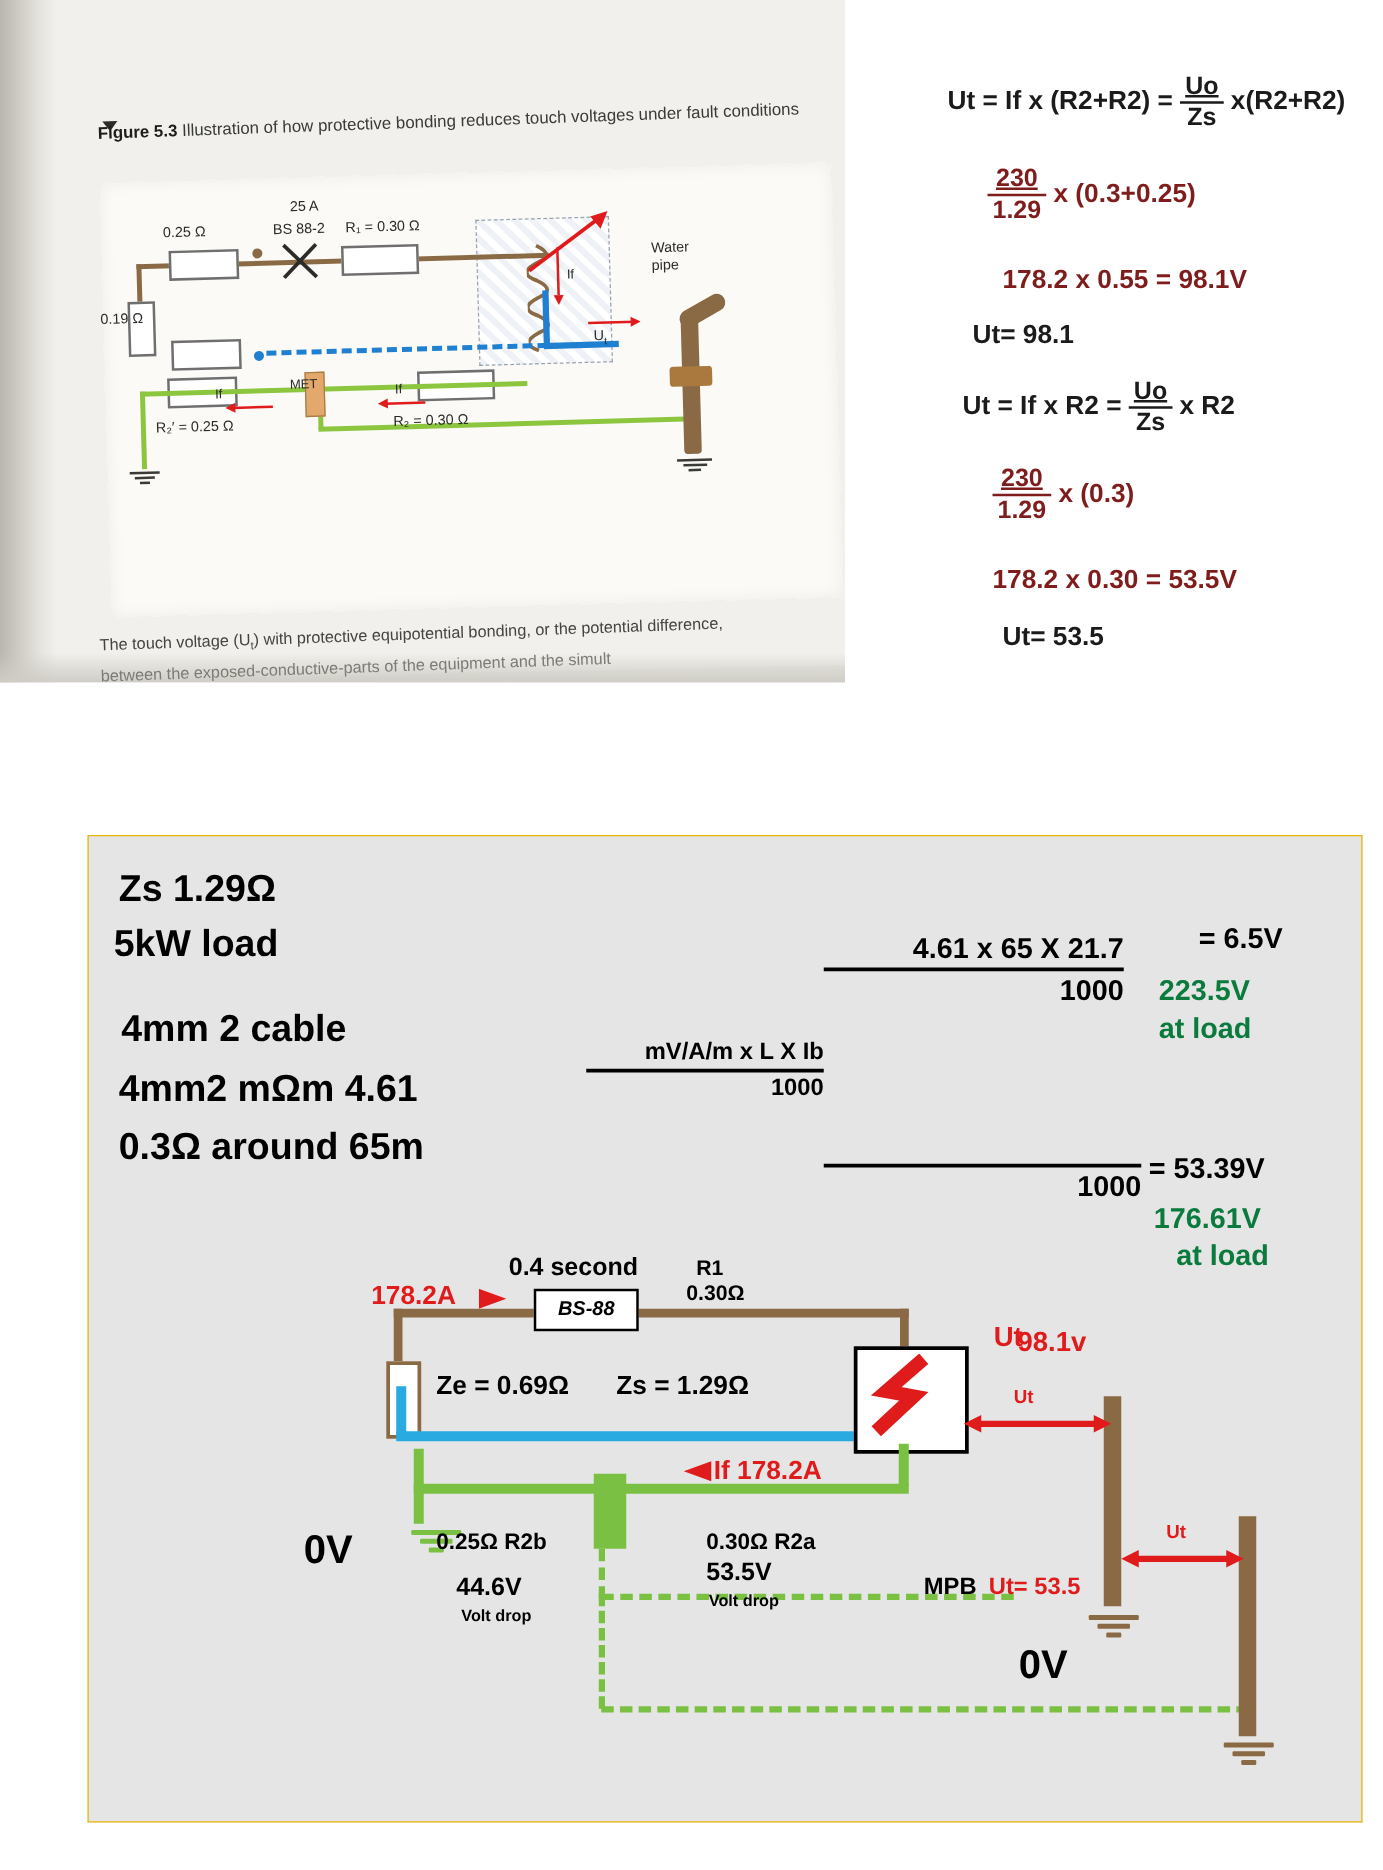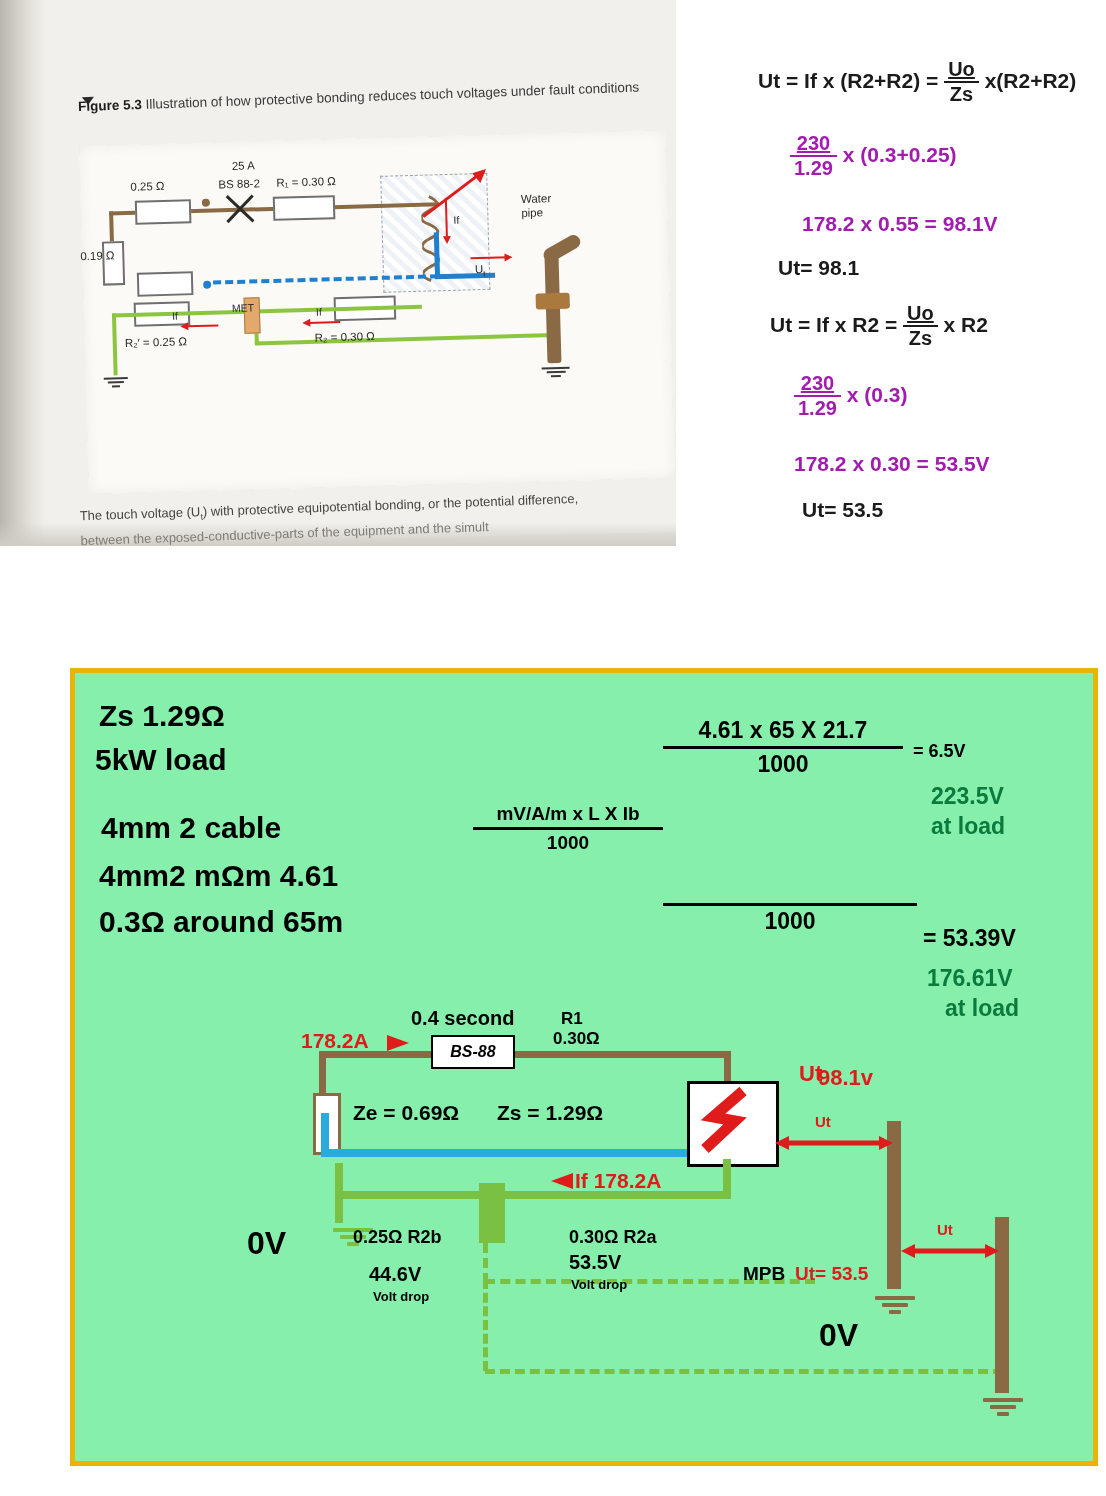--- a/index.html
+++ b/index.html
@@ -78,35 +78,35 @@
     background:repeating-linear-gradient(45deg,#eef2f6 0 5px,#ffffff 5px 10px);
     border:1px dashed #9aa3ad;
   }
   .earth{position:absolute;}
   .earth i{display:block;background:#3a3a38;margin:2px auto 0;height:2px;}
 
   
   #formulas{left:690px;top:40px;width:416px;height:520px;}
   .frow{position:absolute;white-space:nowrap;}
   .fbold{font-weight:bold;color:#1b1b1b;}
-  .fgray{font-weight:bold;color:#a21caf;}
+  .fgray{font-weight:bold;color:#7f1d1d;}
   .frac{display:inline-block;text-align:center;vertical-align:middle;}
   .frac .num{display:block;padding:0 4px;text-decoration:underline;}
   .frac .den{display:block;border-top:2px solid currentColor;padding:0 4px;}
 
   
   #bigbox{
     left:70px;top:668px;width:1018px;height:788px;
-    border:5px solid #eab308;background:#86efac;
+    border:1px solid #eab308;background:#e5e5e5;
   }
   .btxt{position:absolute;white-space:nowrap;}
   .b-black{font-weight:bold;color:#000;}
   .b-green{font-weight:bold;color:#0a7a3d;}
   .b-red{font-weight:bold;color:#e01b1b;}
-  .frac2{position:absolute;text-align:center;}
+  .frac2{position:absolute;text-align:right;margin-top:32px;}
   .frac2 .n{display:block;font-weight:bold;}
   .frac2 .bar{display:block;border-top:3px solid #000;margin:2px 0;}
   .frac2 .d{display:block;font-weight:bold;}
 
   
   .brown{position:absolute;background:#8a6a45;}
   .green{position:absolute;background:#7ac143;}
   .blue{position:absolute;background:#29abe2;}
   .gdash{position:absolute;height:0;border-top:5px dashed #7ac143;}
   .boxload{
@@ -289,21 +289,21 @@
     <span class="n">mV/A/m x L X Ib</span>
     <span class="bar"></span>
     <span class="d">1000</span>
   </div>
 
   <div class="frac2" style="left:588px;top:44px;width:240px;font-size:23px;">
     <span class="n">4.61 x 65 X 21.7</span>
     <span class="bar"></span>
     <span class="d">1000</span>
   </div>
-  <div class="btxt b-black" style="left:838px;top:68px;font-size:18px;">= 6.5V</div>
+  <div class="btxt b-black" style="left:888px;top:68px;font-size:23px;">= 6.5V</div>
   <div class="btxt b-green" style="left:856px;top:110px;font-size:23px;">223.5V</div>
   <div class="btxt b-green" style="left:856px;top:140px;font-size:23px;">at load</div>
 
   <div class="frac2" style="left:588px;top:228px;width:254px;font-size:23px;">
     <span class="bar"></span>
     <span class="d">1000</span>
   </div>
   <div class="btxt b-black" style="left:848px;top:252px;font-size:23px;">= 53.39V</div>
   <div class="btxt b-green" style="left:852px;top:292px;font-size:23px;">176.61V</div>
   <div class="btxt b-green" style="left:870px;top:322px;font-size:23px;">at load</div>

